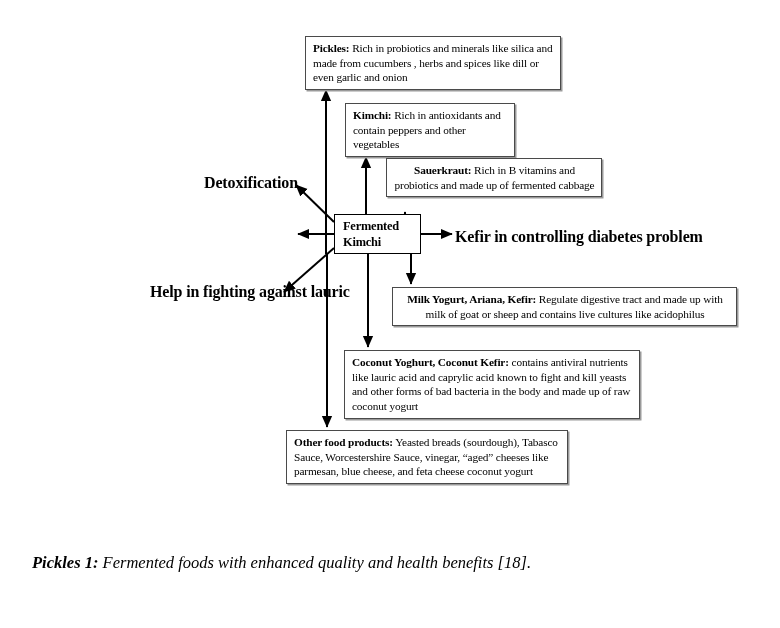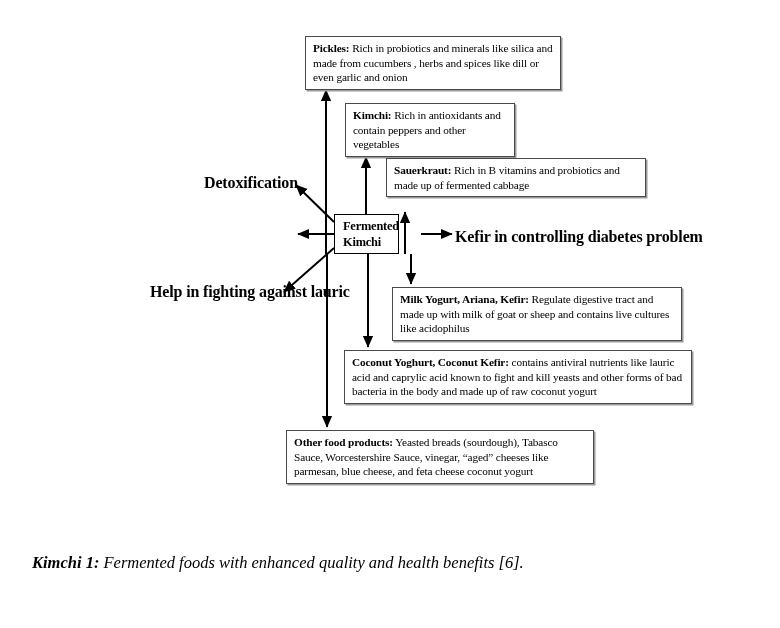--- a/index.html
+++ b/index.html
@@ -45,21 +45,21 @@
     z-index: 3;
   }
   .node-box .lead {
     font-weight: bold;
   }
 
   .center-box {
     position: absolute;
     left: 334px;
     top: 214px;
-    width: 65px;
+    width: 87px;
     height: 40px;
     box-sizing: border-box;
     background: #ffffff;
     border: 1.6px solid #000000;
     font-weight: bold;
     font-size: 12.4px;
     line-height: 1.25;
     padding: 4px 0 0 8px;
     letter-spacing: -0.2px;
     z-index: 4;
@@ -71,24 +71,24 @@
     font-size: 16px;
     line-height: 1.32;
     letter-spacing: -0.15px;
     white-space: nowrap;
     z-index: 3;
   }
   .benefit-label.centered { text-align: center; }
 
   #pickles-box      { left: 305px; top: 36px;  width: 256px; }
   #kimchi-box       { left: 345px; top: 103px; width: 170px; }
-  #sauerkraut-box   { left: 386px; top: 158px; width: 260px; text-align: left; }
-  #milk-yogurt-box  { left: 392px; top: 287px; width: 290px; }
-  #coconut-box      { left: 344px; top: 350px; width: 348px; }
-  #other-foods-box  { left: 286px; top: 430px; width: 308px; }
+  #sauerkraut-box   { left: 386px; top: 158px; width: 216px; text-align: center; }
+  #milk-yogurt-box  { left: 392px; top: 287px; width: 345px; text-align: center; }
+  #coconut-box      { left: 344px; top: 350px; width: 296px; }
+  #other-foods-box  { left: 286px; top: 430px; width: 282px; }
 
   #label-detoxification { left: 204px; top: 172px; }
   #label-immune         { left: 114px; top: 219px; }
   #label-obesity        { left: 150px; top: 281px; }
   #label-diabetes       { left: 455px; top: 226px; }
 
   #caption {
     position: absolute;
     left: 32px;
     top: 552px;
@@ -172,14 +172,14 @@
     <div>Help in fighting against lauric</div>
   </div>
 
   <div class="benefit-label" id="label-diabetes">
     <div>Kefir in controlling diabetes problem</div>
   </div>
 
 </div>
 
 <div id="caption">
-  <span class="caption-label">Kimchi 1:</span><span> Fermented foods with enhanced quality and health benefits [6].</span>
+  <span class="caption-label">Pickles 1:</span><span> Fermented foods with enhanced quality and health benefits [18].</span>
 </div>
 
 </body></html>

